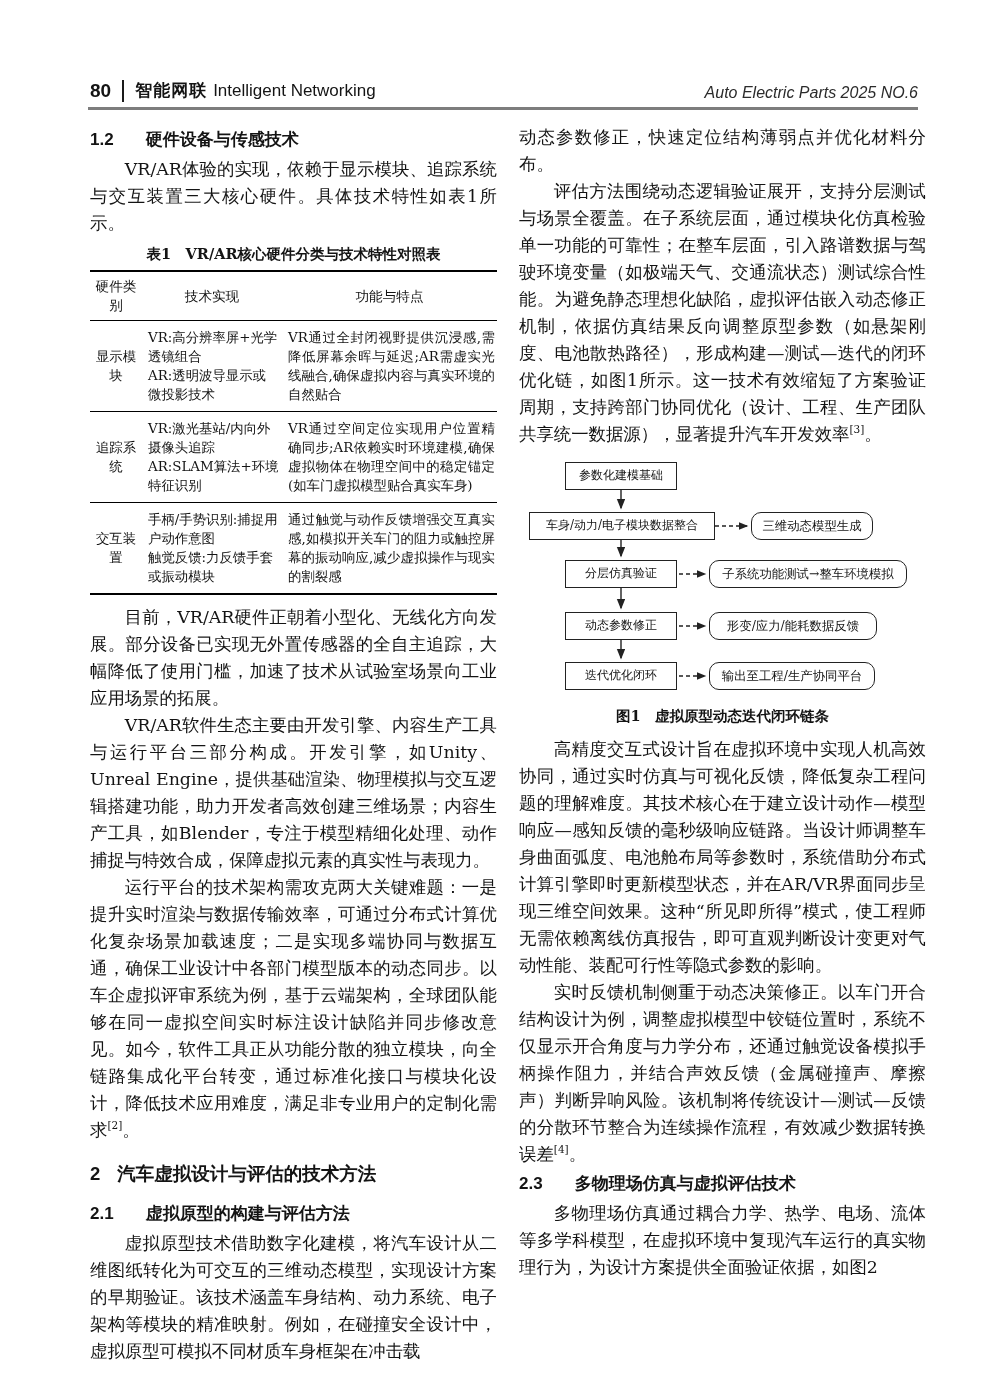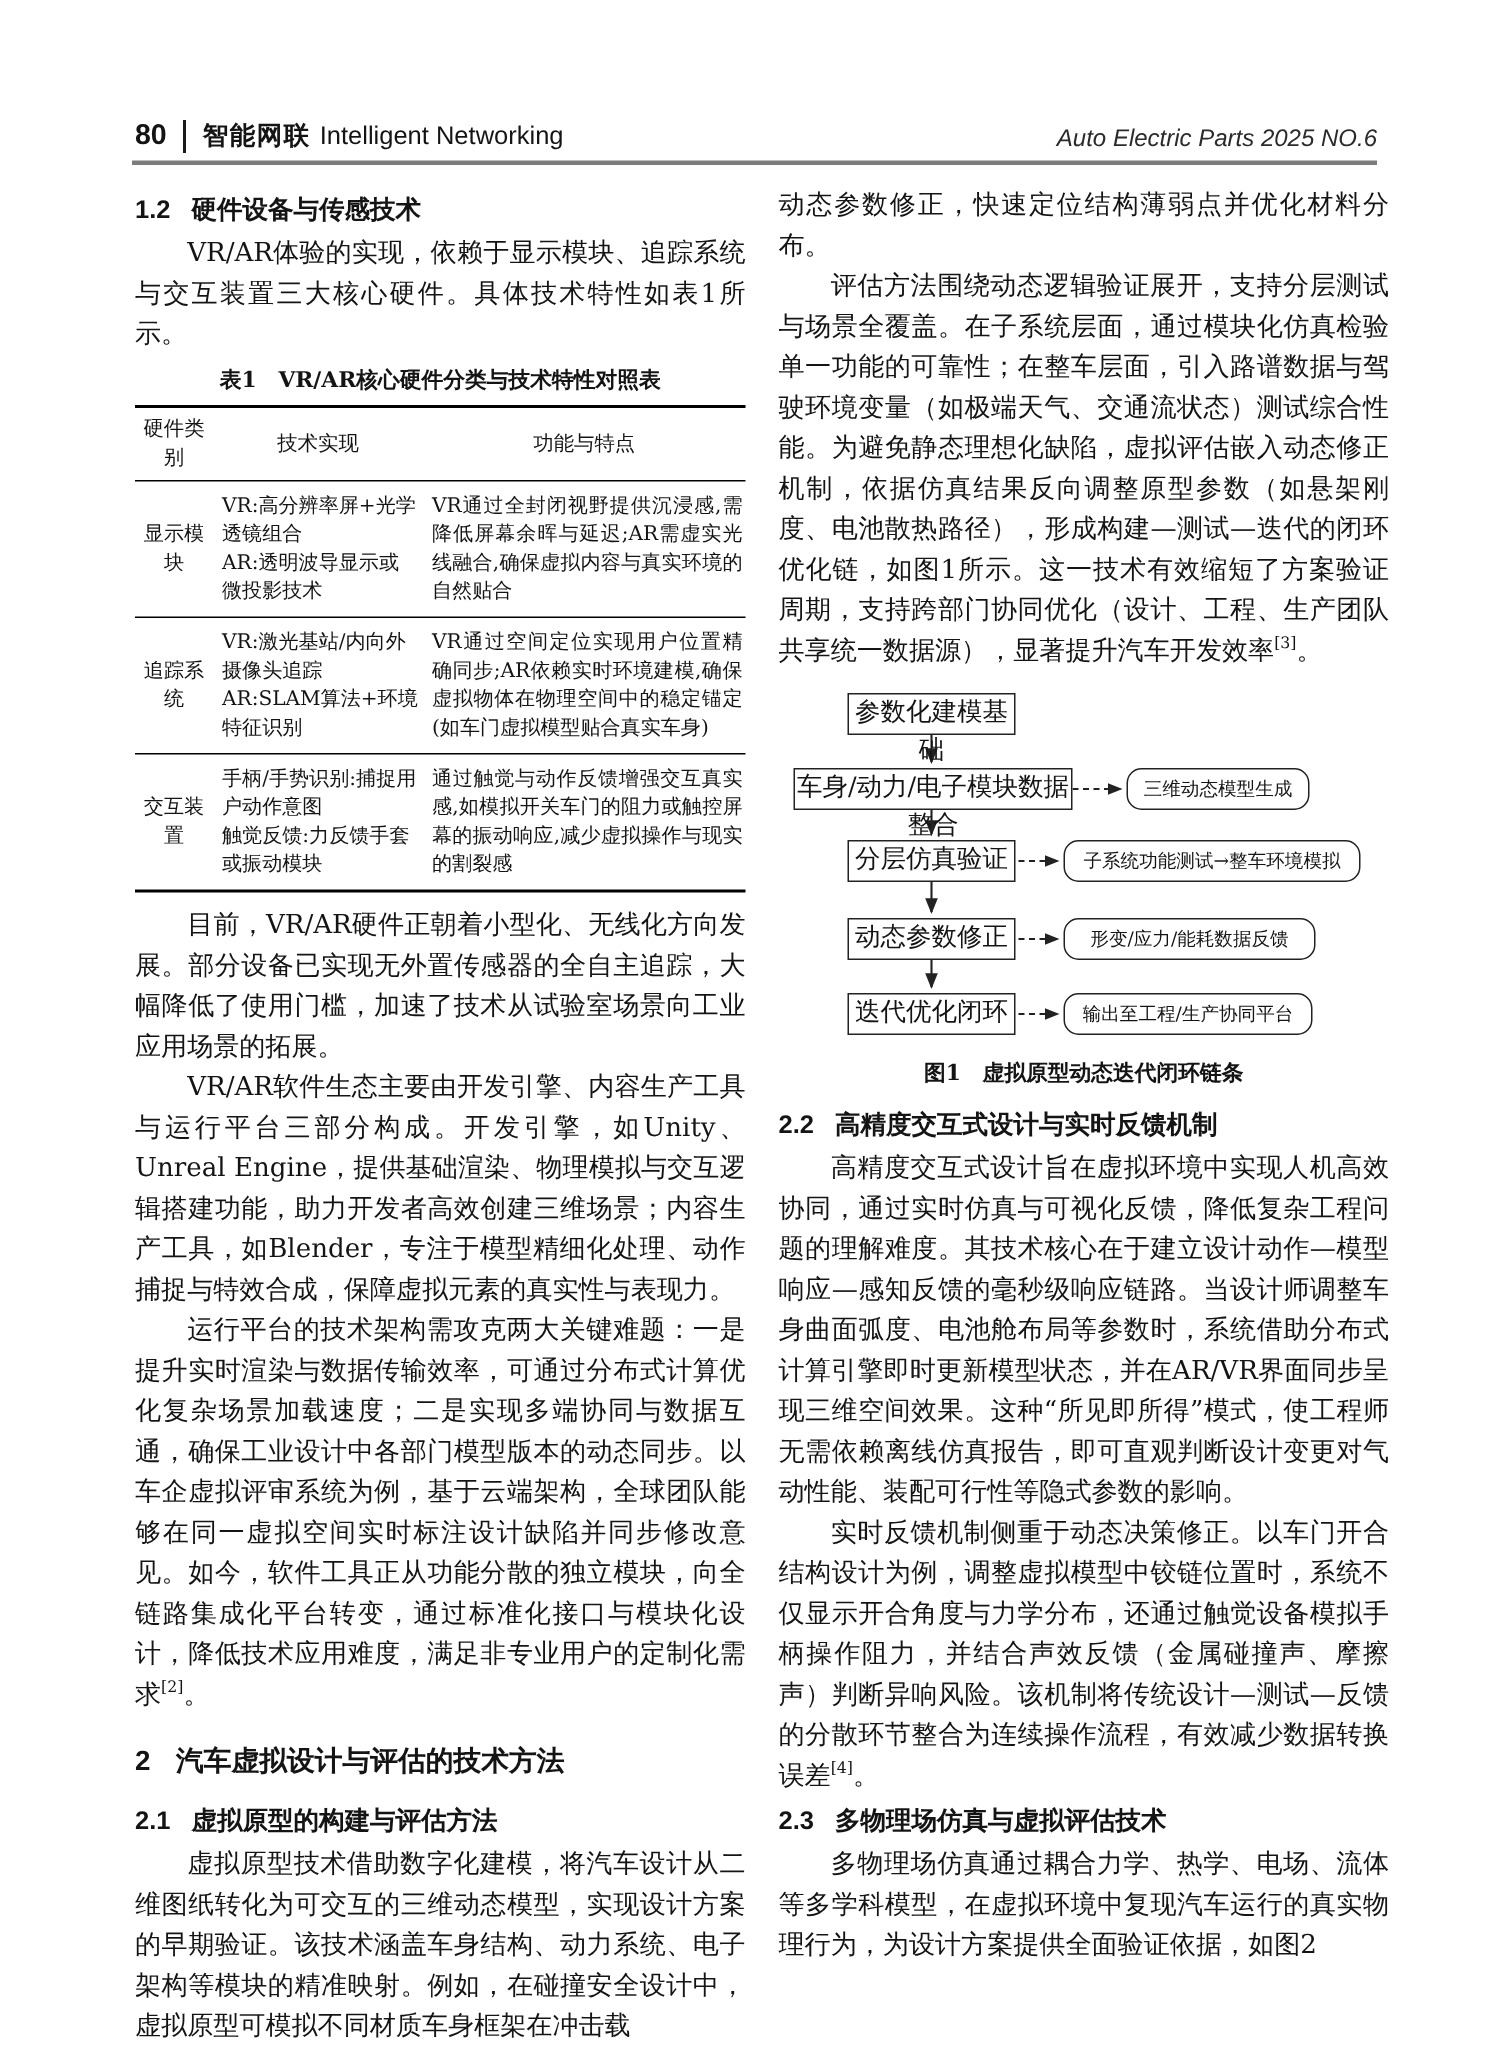--- a/index.html
+++ b/index.html
@@ -28,21 +28,21 @@
   
   .col{ position:absolute; top:124px; width:407px; }
   .col-left-pos{ left:90px; }
   .col-right-pos{ left:519px; }
 
   .para{ font-size:17.4px; line-height:27px; text-align:justify; text-indent:2em; }
   .noindent{ text-indent:0; }
   sup{ font-size:10.5px; line-height:0; vertical-align:super; }
 
   .h-sub{
-    display:flex; gap:14px; align-items:baseline;
+    display:flex; gap:32px; align-items:baseline;
     font-family:"Liberation Sans",sans-serif; font-weight:bold;
     font-size:17px; line-height:28px; margin:2px 0 2px;
   }
   .h-main{
     display:flex; gap:17px; align-items:baseline;
     font-family:"Liberation Sans",sans-serif; font-weight:bold;
     font-size:18.5px; line-height:28px; margin:16px 0 12px;
   }
 
   
@@ -60,21 +60,21 @@
   table.spec tbody tr:last-child{ border-bottom:none; }
   td.cat{ width:52px; text-align:center; vertical-align:middle; padding:4px 2px; }
   td.impl{ width:140px; vertical-align:middle; padding:7px 3px 7px 6px; white-space:pre-line; }
   td.feat{ vertical-align:middle; padding:7px 2px 7px 6px; text-align:justify; }
 
   
   .figure{ position:relative; width:100%; height:242px; margin:12px 0 0; }
   .figure svg{ position:absolute; inset:0; }
   .fnode{
     position:absolute; height:28px; border:1.2px solid #222; background:#fff;
-    text-align:center; font-size:17px; line-height:25px;
+    text-align:center; font-size:12px; line-height:25px;
   }
   .fnode.rounded{ border-radius:10px; font-size:12.4px; }
   .fig-caption{ text-align:center; font-weight:bold; font-size:14.5px; line-height:24px; margin:2px 0 8px; }
 </style>
 </head>
 <body>
 
 <div class="page-header">
   <div class="header-left">
     <span class="page-num">80</span>
@@ -173,24 +173,20 @@
     <div class="fnode rounded" style="left:232px; top:52px;  width:122px;">三维动态模型生成</div>
     <div class="fnode" style="left:46px;  top:100px; width:112px;">分层仿真验证</div>
     <div class="fnode rounded" style="left:190px; top:100px; width:198px;">子系统功能测试→整车环境模拟</div>
     <div class="fnode" style="left:46px;  top:152px; width:112px;">动态参数修正</div>
     <div class="fnode rounded" style="left:190px; top:152px; width:168px;">形变/应力/能耗数据反馈</div>
     <div class="fnode" style="left:46px;  top:202px; width:112px;">迭代优化闭环</div>
     <div class="fnode rounded" style="left:190px; top:202px; width:166px;">输出至工程/生产协同平台</div>
   </div>
   <div class="fig-caption">图1　虚拟原型动态迭代闭环链条</div>
 
-  <div class="h-sub">
-    <span>2.2</span>
-    <span>高精度交互式设计与实时反馈机制</span>
-  </div>
 
   <p class="para">高精度交互式设计旨在虚拟环境中实现人机高效协同，通过实时仿真与可视化反馈，降低复杂工程问题的理解难度。其技术核心在于建立设计动作—模型响应—感知反馈的毫秒级响应链路。当设计师调整车身曲面弧度、电池舱布局等参数时，系统借助分布式计算引擎即时更新模型状态，并在AR/VR界面同步呈现三维空间效果。这种“所见即所得”模式，使工程师无需依赖离线仿真报告，即可直观判断设计变更对气动性能、装配可行性等隐式参数的影响。</p>
   <p class="para">实时反馈机制侧重于动态决策修正。以车门开合结构设计为例，调整虚拟模型中铰链位置时，系统不仅显示开合角度与力学分布，还通过触觉设备模拟手柄操作阻力，并结合声效反馈（金属碰撞声、摩擦声）判断异响风险。该机制将传统设计—测试—反馈的分散环节整合为连续操作流程，有效减少数据转换误差<sup>[4]</sup>。</p>
 
   <div class="h-sub">
     <span>2.3</span>
     <span>多物理场仿真与虚拟评估技术</span>
   </div>
 
   <p class="para">多物理场仿真通过耦合力学、热学、电场、流体等多学科模型，在虚拟环境中复现汽车运行的真实物理行为，为设计方案提供全面验证依据，如图2</p>

